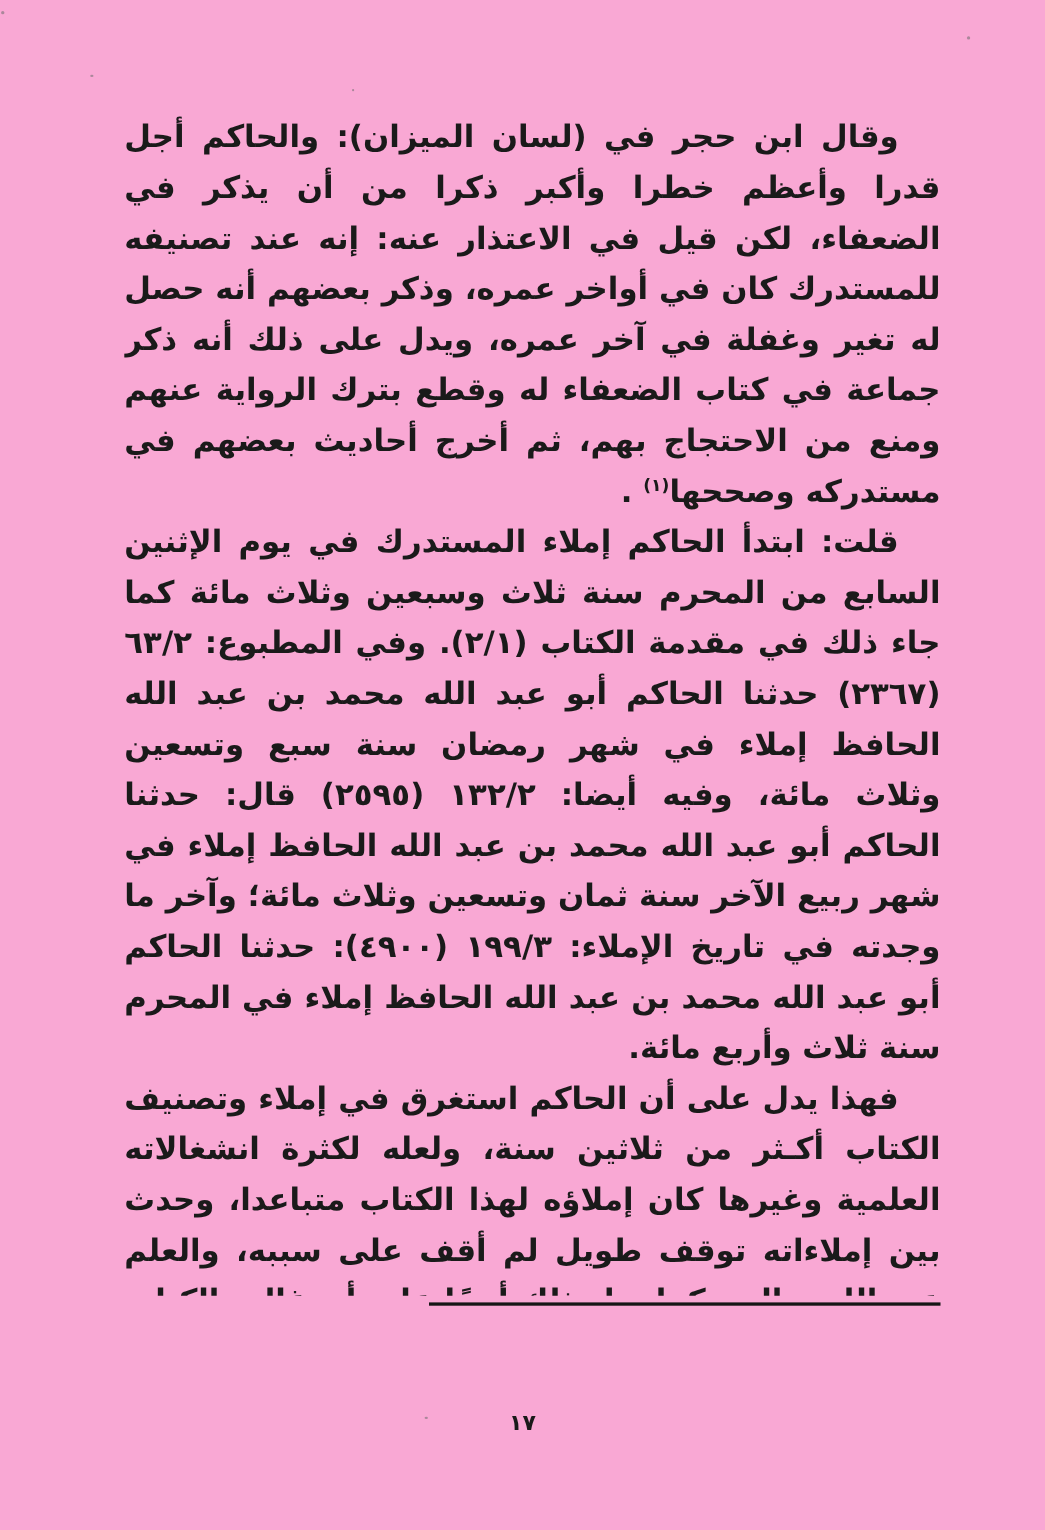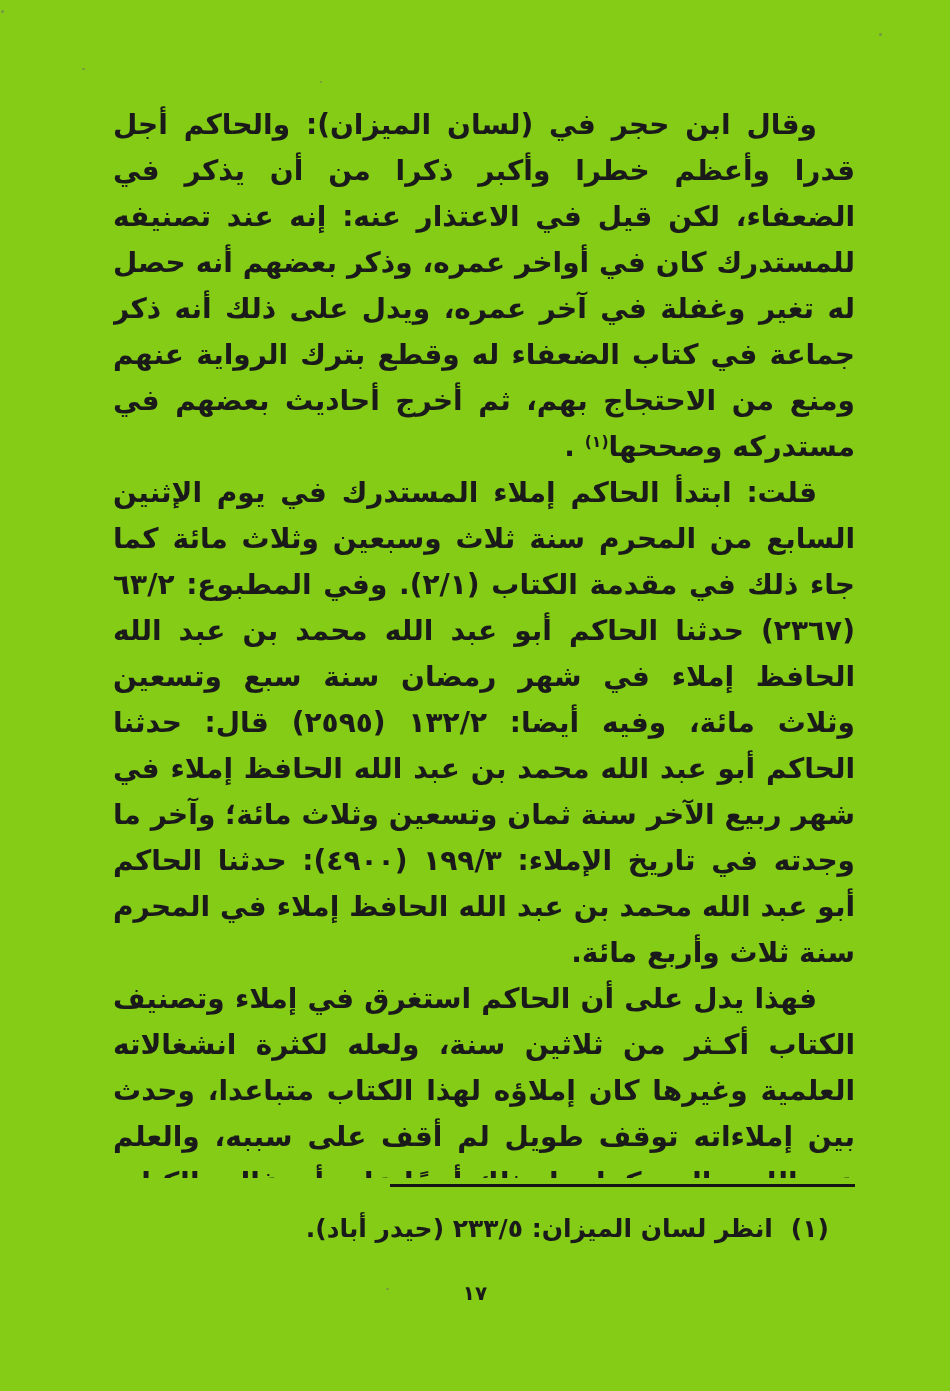--- a/index.html
+++ b/index.html
@@ -5,21 +5,21 @@
   html,body { margin:0; padding:0; }
   body {
     width:950px; height:1391px;
     background:#ffffff;
     font-family:"DejaVu Sans", sans-serif;
     overflow:hidden;
   }
   .page {
     position:relative;
     width:950px; height:1391px;
-    background:#84cc16;
+    background:#f9a8d4;
     color:#191919;
   }
   .body-text {
     position:absolute;
     top:102px; right:95px;
     width:742px;
     max-height:1076px;
     overflow:hidden;
     direction:rtl;
     unicode-bidi:embed;
@@ -78,23 +78,20 @@
 <div class="page">
 
   <div class="body-text">
       <p class="para"><span class="text-run">وقال ابن حجر في (لسان الميزان): والحاكم أجل قدرا وأعظم خطرا وأكبر ذكرا من أن يذكر في الضعفاء، لكن قيل في الاعتذار عنه: إنه عند تصنيفه للمستدرك كان في أواخر عمره، وذكر بعضهم أنه حصل له تغير وغفلة في آخر عمره، ويدل على ذلك أنه ذكر جماعة في كتاب الضعفاء له وقطع بترك الرواية عنهم ومنع من الاحتجاج بهم، ثم أخرج أحاديث بعضهم في مستدركه وصححها</span><sup class="fnref">(١)</sup><span class="text-run"> .</span></p>
       <p class="para"><span class="text-run">قلت: ابتدأ الحاكم إملاء المستدرك في يوم الإثنين السابع من المحرم سنة ثلاث وسبعين وثلاث مائة كما جاء ذلك في مقدمة الكتاب (٢/١). وفي المطبوع: ٦٣/٢ (٢٣٦٧) حدثنا الحاكم أبو عبد الله محمد بن عبد الله الحافظ إملاء في شهر رمضان سنة سبع وتسعين وثلاث مائة، وفيه أيضا: ١٣٢/٢ (٢٥٩٥) قال: حدثنا الحاكم أبو عبد الله محمد بن عبد الله الحافظ إملاء في شهر ربيع الآخر سنة ثمان وتسعين وثلاث مائة؛ وآخر ما وجدته في تاريخ الإملاء: ١٩٩/٣ (٤٩٠٠): حدثنا الحاكم أبو عبد الله محمد بن عبد الله الحافظ إملاء في المحرم سنة ثلاث وأربع مائة.</span></p>
       <p class="para"><span class="text-run">فهذا يدل على أن الحاكم استغرق في إملاء وتصنيف الكتاب أكـثر من ثلاثين سنة، ولعله لكثرة انشغالاته العلمية وغيرها كان إملاؤه لهذا الكتاب متباعدا، وحدث بين إملاءاته توقف طويل لم أقف على سببه، والعلم عند الله تعالى. كما يدل ذلك أيضًا على أن غالب الكتاب كان إملاء.</span></p>
     </div>
 
   <div class="footnote-rule"></div>
 
-  <div class="footnote">
-    <span class="marker">(١)</span><span>انظر لسان الميزان: ٢٣٣/٥ (حيدر أباد).</span>
-  </div>
 
   <div class="page-number">١٧</div>
 
   <div class="speck" style="left:1px; top:10px; width:3px; height:3px;"></div>
   <div class="speck" style="left:879px; top:33px; width:3px; height:3px;"></div>
   <div class="speck" style="left:82px; top:68px; width:3px; height:2px;"></div>
   <div class="speck" style="left:320px; top:81px; width:2px; height:2px;"></div>
   <div class="speck" style="left:386px; top:1288px; width:3px; height:2px;"></div>
 
 </div>

